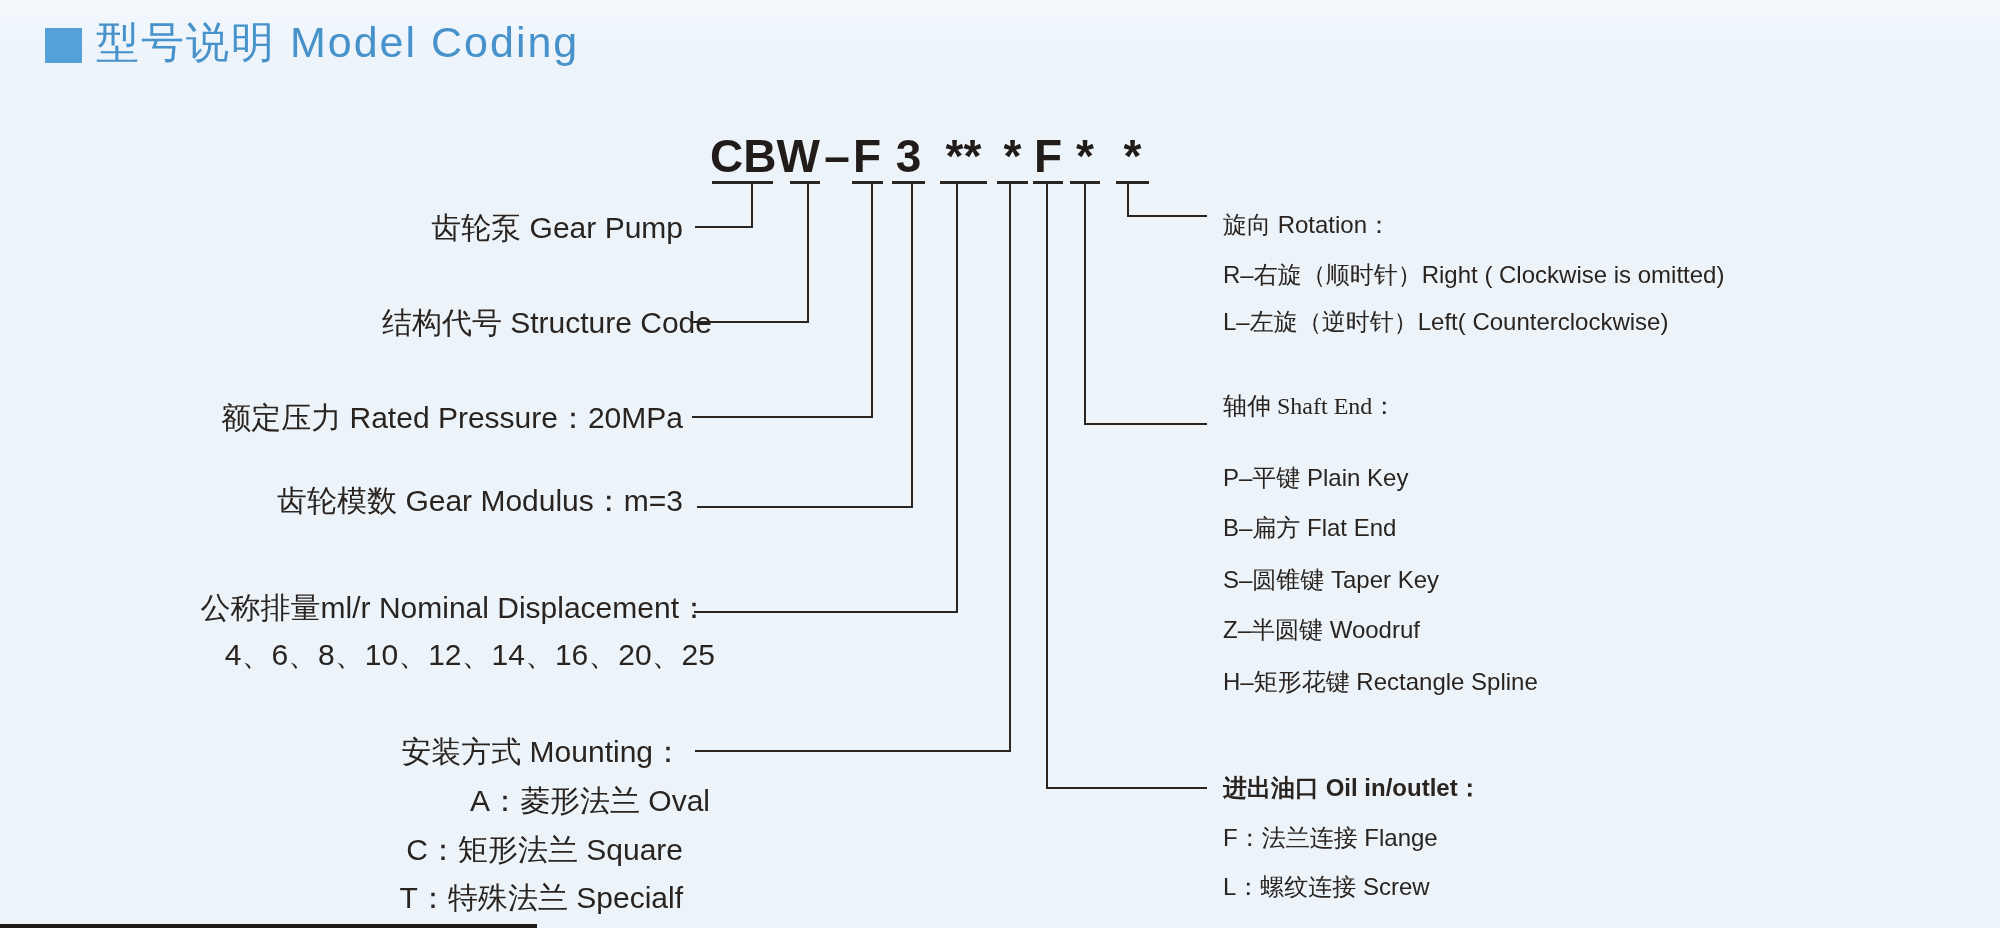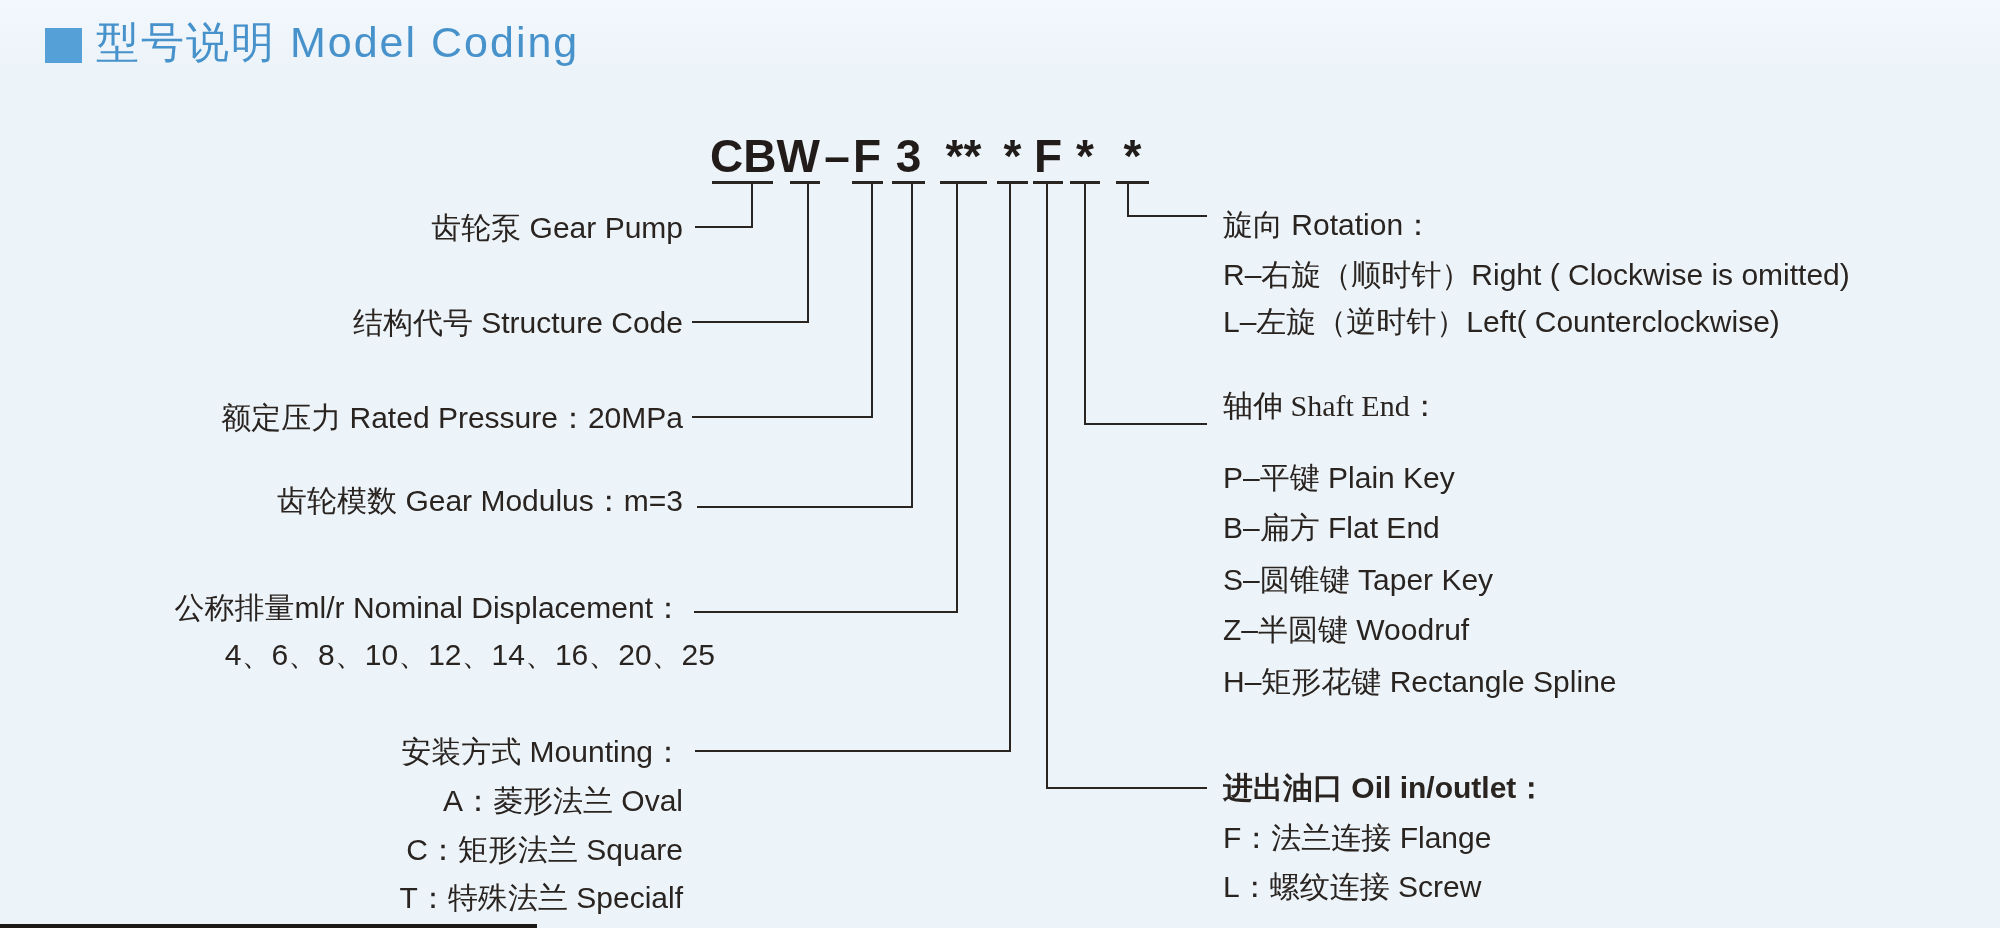--- a/index.html
+++ b/index.html
@@ -25,21 +25,21 @@
   .tick{position:absolute;top:181px;height:3px;background:#2b2522;}
   .vline{position:absolute;width:2px;background:#2b2522;}
   .hline{position:absolute;height:2px;background:#2b2522;}
   
   .llabel{
     position:absolute;left:0;width:683px;text-align:right;
     font-size:30px;line-height:42px;white-space:nowrap;color:#2a2421;
   }
   .rlabel{
     position:absolute;left:1223px;text-align:left;
-    font-size:30px;line-height:44px;white-space:nowrap;color:#2a2421;
+    font-size:24px;line-height:44px;white-space:nowrap;color:#2a2421;
   }
   .bottom-rule{position:absolute;left:0;top:924px;width:537px;height:4px;background:#1d1916;}
 </style>
 </head>
 <body>
 
 <div class="page">
 
   <div class="title-row">
     <div class="title-square"></div>
@@ -81,27 +81,27 @@
   <div class="hline" style="left:692px;top:416px;width:181px;"></div>
   <div class="hline" style="left:697px;top:506px;width:216px;"></div>
   <div class="hline" style="left:694px;top:611px;width:264px;"></div>
   <div class="hline" style="left:695px;top:750px;width:316px;"></div>
 
   <div class="hline" style="left:1127px;top:215px;width:80px;"></div>
   <div class="hline" style="left:1084px;top:423px;width:123px;"></div>
   <div class="hline" style="left:1046px;top:787px;width:161px;"></div>
 
   <div class="llabel" style="top:207px;">齿轮泵 Gear Pump</div>
-  <div class="llabel" style="top:302px;">结构代号 Structure Code</div>
+  <div class="llabel" style="top:302px;padding-left:29px;">结构代号 Structure Code</div>
   <div class="llabel" style="top:397px;">额定压力 Rated Pressure：20MPa</div>
   <div class="llabel" style="top:480px;">齿轮模数 Gear Modulus：m=3</div>
-  <div class="llabel" style="top:587px;">公称排量ml/r Nominal Displacement：</div>
+  <div class="llabel" style="top:587px;padding-left:26px;">公称排量ml/r Nominal Displacement：</div>
   <div class="llabel" style="top:634px;padding-left:32px;">4、6、8、10、12、14、16、20、25</div>
   <div class="llabel" style="top:731px;">安装方式 Mounting：</div>
-  <div class="llabel" style="top:780px;">A：菱形法兰 Oval</div>
+  <div class="llabel" style="top:780px;padding-left:27px;">A：菱形法兰 Oval</div>
   <div class="llabel" style="top:829px;">C：矩形法兰 Square</div>
   <div class="llabel" style="top:877px;">T：特殊法兰 Specialf</div>
 
   <div class="rlabel" style="top:203px;">旋向 Rotation：</div>
   <div class="rlabel" style="top:253px;">R–右旋（顺时针）Right ( Clockwise is omitted)</div>
   <div class="rlabel" style="top:300px;">L–左旋（逆时针）Left( Counterclockwise)</div>
 
   <div class="rlabel" style="top:384px;font-family:Liberation Serif, serif;">轴伸 Shaft End：</div>
   <div class="rlabel" style="top:456px;">P–平键 Plain Key</div>
   <div class="rlabel" style="top:506px;">B–扁方 Flat End</div>

